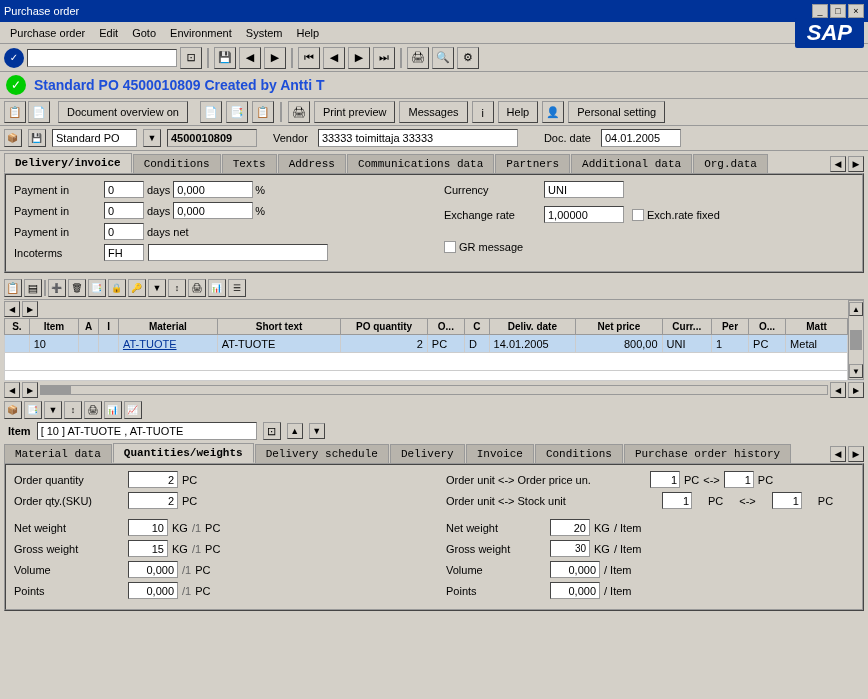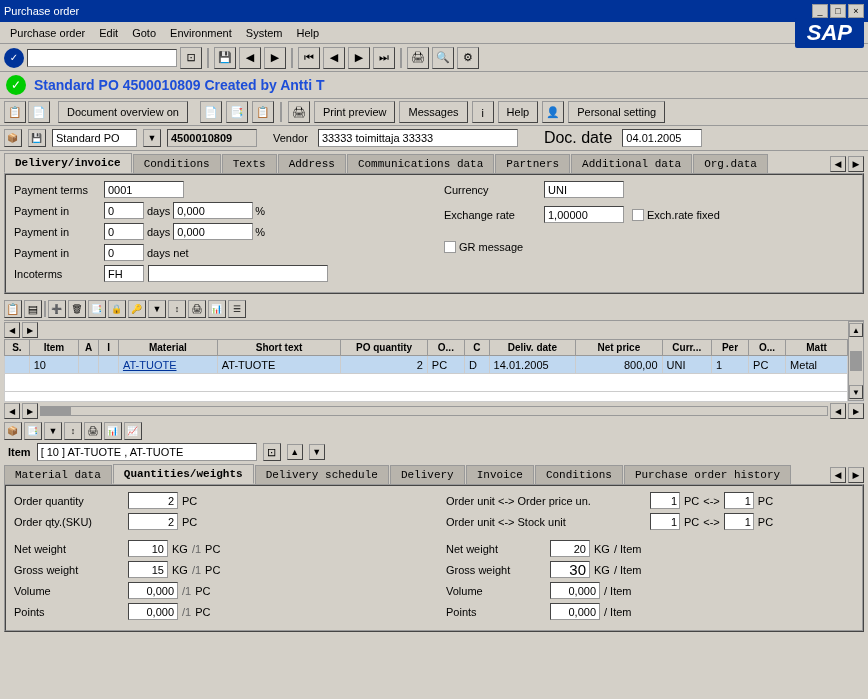--- a/index.html
+++ b/index.html
@@ -126,21 +126,21 @@
 </div>
 
 <div class="po-area" style="border-bottom:1px solid #999;">
   <div class="icon-btn" style="width:18px;height:18px; font-size:9px;">📦</div>
   <div class="icon-btn" style="width:18px;height:18px; font-size:9px;">💾</div>
   <input class="po-type" type="text" value="Standard PO" style="width: 85px; font-size: 11px; height: 18px; border: 1px inset rgb(153, 153, 153); background: white; padding: 0px 3px;">
   <div style="width:18px; height:18px; background:#d4d0c8; border:1px outset #999; display:flex; align-items:center; justify-content:center; font-size:9px; cursor:pointer;">▼</div>
   <input class="po-num" type="text" value="4500010809" style="width: 90px; font-size: 11px; height: 18px; border: 1px inset rgb(153, 153, 153); background: rgb(212, 208, 200); padding: 0px 3px; font-weight: bold;">
   <span style="font-size:11px; margin-left:10px;">Vendor</span>
   <input type="text" value="33333 toimittaja 33333" style="width: 200px; font-size: 11px; height: 18px; border: 1px inset rgb(153, 153, 153); background: white; padding: 0px 3px; margin-left: 4px;">
-  <span style="font-size:16px; margin-left:20px;">Doc. date</span>
+  <span style="font-size:11px; margin-left:20px;">Doc. date</span>
   <input type="text" value="04.01.2005" style="width: 80px; font-size: 11px; height: 18px; border: 1px inset rgb(153, 153, 153); background: white; padding: 0px 3px; margin-left: 4px;">
 </div>
 
 <div class="tab-row" style="margin: 2px 4px 0 4px;">
   <div class="tab active">Delivery/invoice</div>
   <div class="tab">Conditions</div>
   <div class="tab">Texts</div>
   <div class="tab">Address</div>
   <div class="tab">Communications data</div>
   <div class="tab">Partners</div>
@@ -149,24 +149,20 @@
   <div class="nav-arrows" style="margin-left:auto; display:flex; gap:2px; align-items:flex-end; padding-bottom:1px;">
     <div class="nav-btn">◀</div>
     <div class="nav-btn">▶</div>
   </div>
 </div>
 
 <div style="background:#d4d0c8; border:2px ridge #999; margin:0 4px; padding:6px 8px;">
   <div style="display:flex;">
 
     <div style="flex:1;">
-      <div class="form-row">
-        <span class="form-label">Payment terms</span>
-        <input type="text" class="form-input form-input-md" value="0001" style="">
-      </div>
       <div class="form-row">
         <span class="form-label">Payment in</span>
         <input type="text" class="form-input form-input-sm" value="0" style="">
         <span class="form-unit">days</span>
         <input type="text" class="form-input form-input-md" value="0,000" style="">
         <span class="form-pct">%</span>
       </div>
       <div class="form-row">
         <span class="form-label">Payment in</span>
         <input type="text" class="form-input form-input-sm" value="0" style="">
@@ -383,40 +379,40 @@
 
       <div style="display:flex; align-items:center; margin-bottom:4px; gap:4px;">
         <span style="font-size:11px; min-width:200px;">Order unit &lt;-&gt; Order price un.</span>
         <input type="text" style="width: 30px; height: 17px; border: 1px inset rgb(153, 153, 153); background: white; text-align: right; font-size: 11px; padding: 0px 2px;" value="1">
         <span style="font-size:11px;">PC</span>
         <span style="font-size:11px;">&lt;-&gt;</span>
         <input type="text" style="width: 30px; height: 17px; border: 1px inset rgb(153, 153, 153); background: white; text-align: right; font-size: 11px; padding: 0px 2px;" value="1">
         <span style="font-size:11px;">PC</span>
       </div>
 
-      <div style="display:flex; align-items:center; margin-bottom:4px; gap:4px;">
+      <div style="display:flex; align-items:center; margin-bottom:4px; gap:16px;">
         <span style="font-size:11px; min-width:200px;">Order unit &lt;-&gt; Stock unit</span>
         <input type="text" style="width: 30px; height: 17px; border: 1px inset rgb(153, 153, 153); background: white; text-align: right; font-size: 11px; padding: 0px 2px;" value="1">
         <span style="font-size:11px;">PC</span>
         <span style="font-size:11px;">&lt;-&gt;</span>
         <input type="text" style="width: 30px; height: 17px; border: 1px inset rgb(153, 153, 153); background: white; text-align: right; font-size: 11px; padding: 0px 2px;" value="1">
         <span style="font-size:11px;">PC</span>
       </div>
       <div style="height:6px;"></div>
 
       <div style="display:flex; align-items:center; margin-bottom:4px; gap:4px;">
         <span style="font-size:11px; min-width:100px;">Net weight</span>
         <input type="text" style="width: 40px; height: 17px; border: 1px inset rgb(153, 153, 153); background: white; text-align: right; font-size: 11px; padding: 0px 3px;" value="20">
         <span style="font-size:11px;">KG</span>
         <span style="font-size:11px;">/ Item</span>
       </div>
 
       <div style="display:flex; align-items:center; margin-bottom:4px; gap:4px;">
         <span style="font-size:11px; min-width:100px;">Gross weight</span>
-        <input type="text" style="width: 40px; height: 17px; border: 1px inset rgb(153, 153, 153); background: white; text-align: right; font-size: 15px; padding: 4px 3px;" value="30">
+        <input type="text" style="width: 40px; height: 17px; border: 1px inset rgb(153, 153, 153); background: white; text-align: right; font-size: 10px; padding: 4px 3px;" value="30">
         <span style="font-size:11px;">KG</span>
         <span style="font-size:11px;">/ Item</span>
       </div>
 
       <div style="display:flex; align-items:center; margin-bottom:4px; gap:4px;">
         <span style="font-size:11px; min-width:100px;">Volume</span>
         <input type="text" style="width: 50px; height: 17px; border: 1px inset rgb(153, 153, 153); background: white; text-align: right; font-size: 11px; padding: 0px 3px;" value="0,000">
         <span style="font-size:11px;">/ Item</span>
       </div>
 

